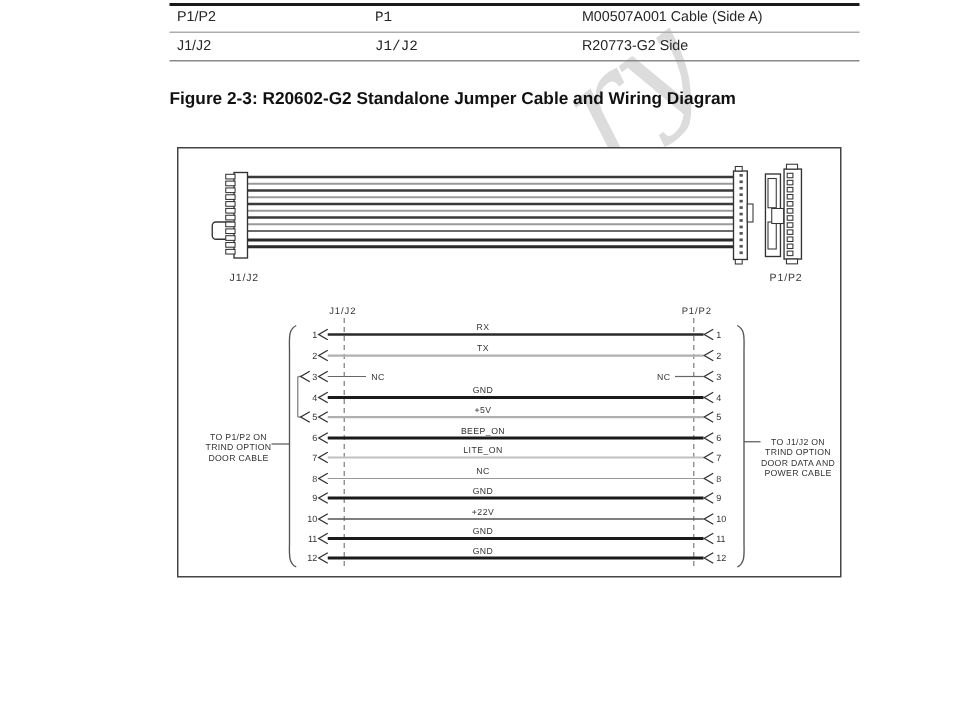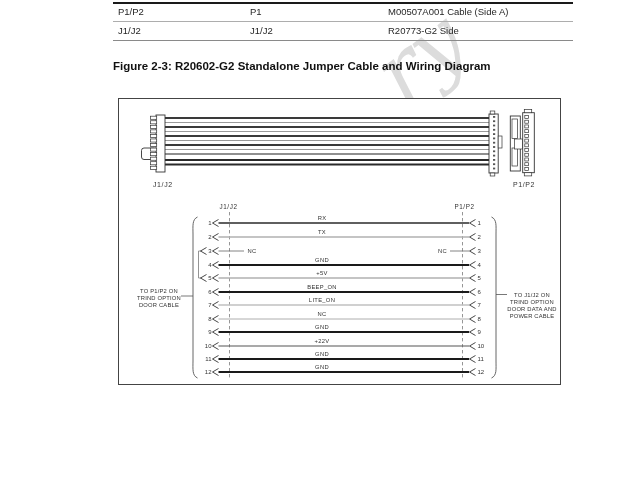--- a/index.html
+++ b/index.html
@@ -11,21 +11,21 @@
   
   .ctable{position:absolute;left:113px;top:0;width:460px;height:44px;z-index:1;}
   .tline{position:absolute;left:0;width:460px;background:#9a9a9a;height:1px;}
   .tline.top{top:2px;height:2px;background:#1a1a1a;}
   .tline.sep{top:21px;background:#adadad;}
   .tline.bot{top:40px;background:#8a8a8a;}
   .trow{position:absolute;left:0;width:460px;height:14px;font-size:9.5px;color:#262626;}
   .trow.r1{top:6px;}
   .trow.r2{top:25px;}
   .tc{position:absolute;top:0;white-space:nowrap;}
-  .tc.c1{left:5px;} .tc.c2{left:137px;} .tc.c3{left:275px;}
+  .tc.c1{left:5px;} .tc.c2{left:137px;font-family:Liberation Mono, monospace;} .tc.c3{left:275px;}
   
   .fig-title{position:absolute;left:113px;top:60px;z-index:1;
       font-size:11.5px;font-weight:bold;color:#111;white-space:nowrap;}
   
   .fig-box{position:absolute;left:118px;top:98px;width:441px;height:285px;
       border:1px solid #444;background:#fff;z-index:1;}
   svg{display:block;}
   .oln{fill:#fff;stroke:#333;stroke-width:0.9;}
   .oln2{fill:#fff;stroke:#333;stroke-width:0.7;}
   .dash{stroke:#8a8a8a;stroke-width:0.9;stroke-dasharray:3.4,2.6;fill:none;}

